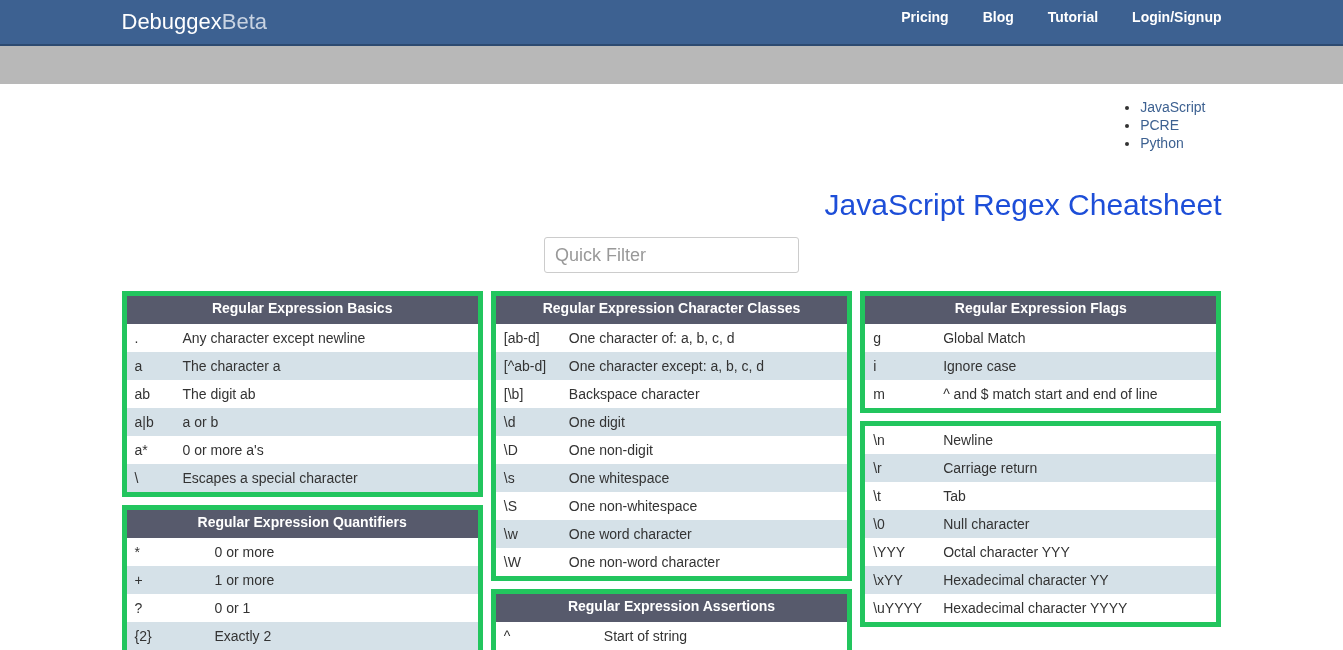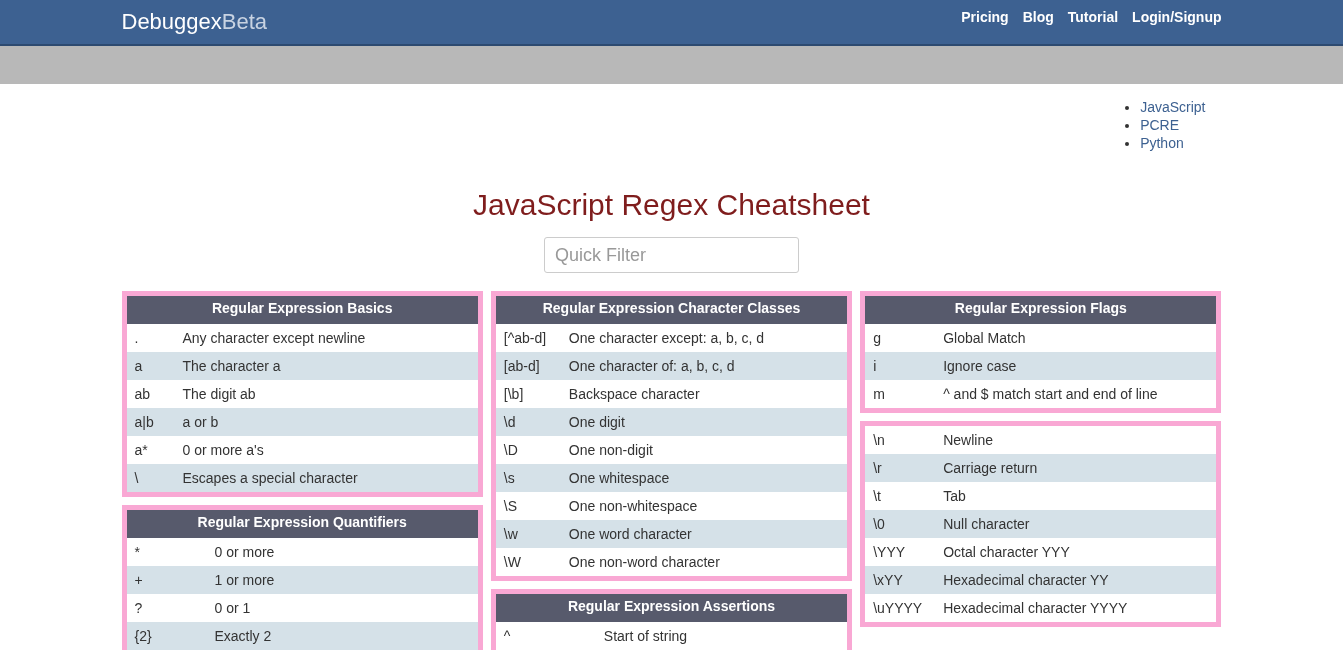--- a/index.html
+++ b/index.html
@@ -24,21 +24,21 @@
     justify-content: space-between;
   }
   .brand {
     color: #fff;
     font-size: 22px;
     font-weight: 400;
   }
   .brand .beta { color: #c8d3e2; font-weight: 300; }
   .navlinks {
     display: flex;
-    gap: 14px;
+    gap: 34px;
   }
   .navlinks a {
     color: #fff;
     text-decoration: none;
     font-size: 14px;
     font-weight: bold;
     cursor: pointer;
   }
   .graybar {
     background: #b8b8b8;
@@ -52,45 +52,45 @@
   .langlist {
     float: right;
     margin-right: 16px;
     margin-bottom: 10px;
   }
   .langlist ul { list-style: disc; padding-left: 20px; }
   .langlist li { margin-bottom: 2px; }
   .langlist a { color: #3d6191; text-decoration: none; cursor: pointer; }
   .clear { clear: both; }
   h1.page-title {
-    text-align: center;
+    text-align: right;
     font-size: 30px;
     font-weight: 500;
-    color: #7f1d1d;
+    color: #1d4ed8;
     margin: 25px 0 15px 0;
   }
   .filter-wrap { text-align: center; margin-bottom: 18px; }
   .filter-input {
     width: 255px;
     height: 36px;
     font-size: 18px;
     padding: 4px 10px;
     border: 1px solid #ccc;
     border-radius: 3px;
     color: #555;
   }
   .filter-input::placeholder { color: #999; }
   .columns {
     display: flex;
     gap: 8px;
     align-items: flex-start;
   }
   .col { flex: 1; display: flex; flex-direction: column; gap: 8px; }
   .card {
-    border: 5px solid #f9a8d4;
+    border: 5px solid #22c55e;
     background: #0369a1;
   }
   .card-header {
     background: #575a6c;
     color: #fff;
     text-align: center;
     font-weight: bold;
     font-size: 14px;
     padding: 4px 0 8px 0;
   }
@@ -204,28 +204,28 @@
           </table>
       </div>
     </div>
 
     <div class="col col2">
       <div class="card">
         <div class="card-header">Regular Expression Character Classes</div>
         <table>
           <tbody>
               <tr>
+                <td>[ab-d]</td>
+                <td>One character of: a, b, c, d</td>
+              </tr>
+          <tr>
                 <td>[^ab-d]</td>
                 <td>One character except: a, b, c, d</td>
               </tr>
           <tr>
-                <td>[ab-d]</td>
-                <td>One character of: a, b, c, d</td>
-              </tr>
-          <tr>
                 <td>[\b]</td>
                 <td>Backspace character</td>
               </tr>
           <tr>
                 <td>\d</td>
                 <td>One digit</td>
               </tr>
           <tr>
                 <td>\D</td>
                 <td>One non-digit</td>

